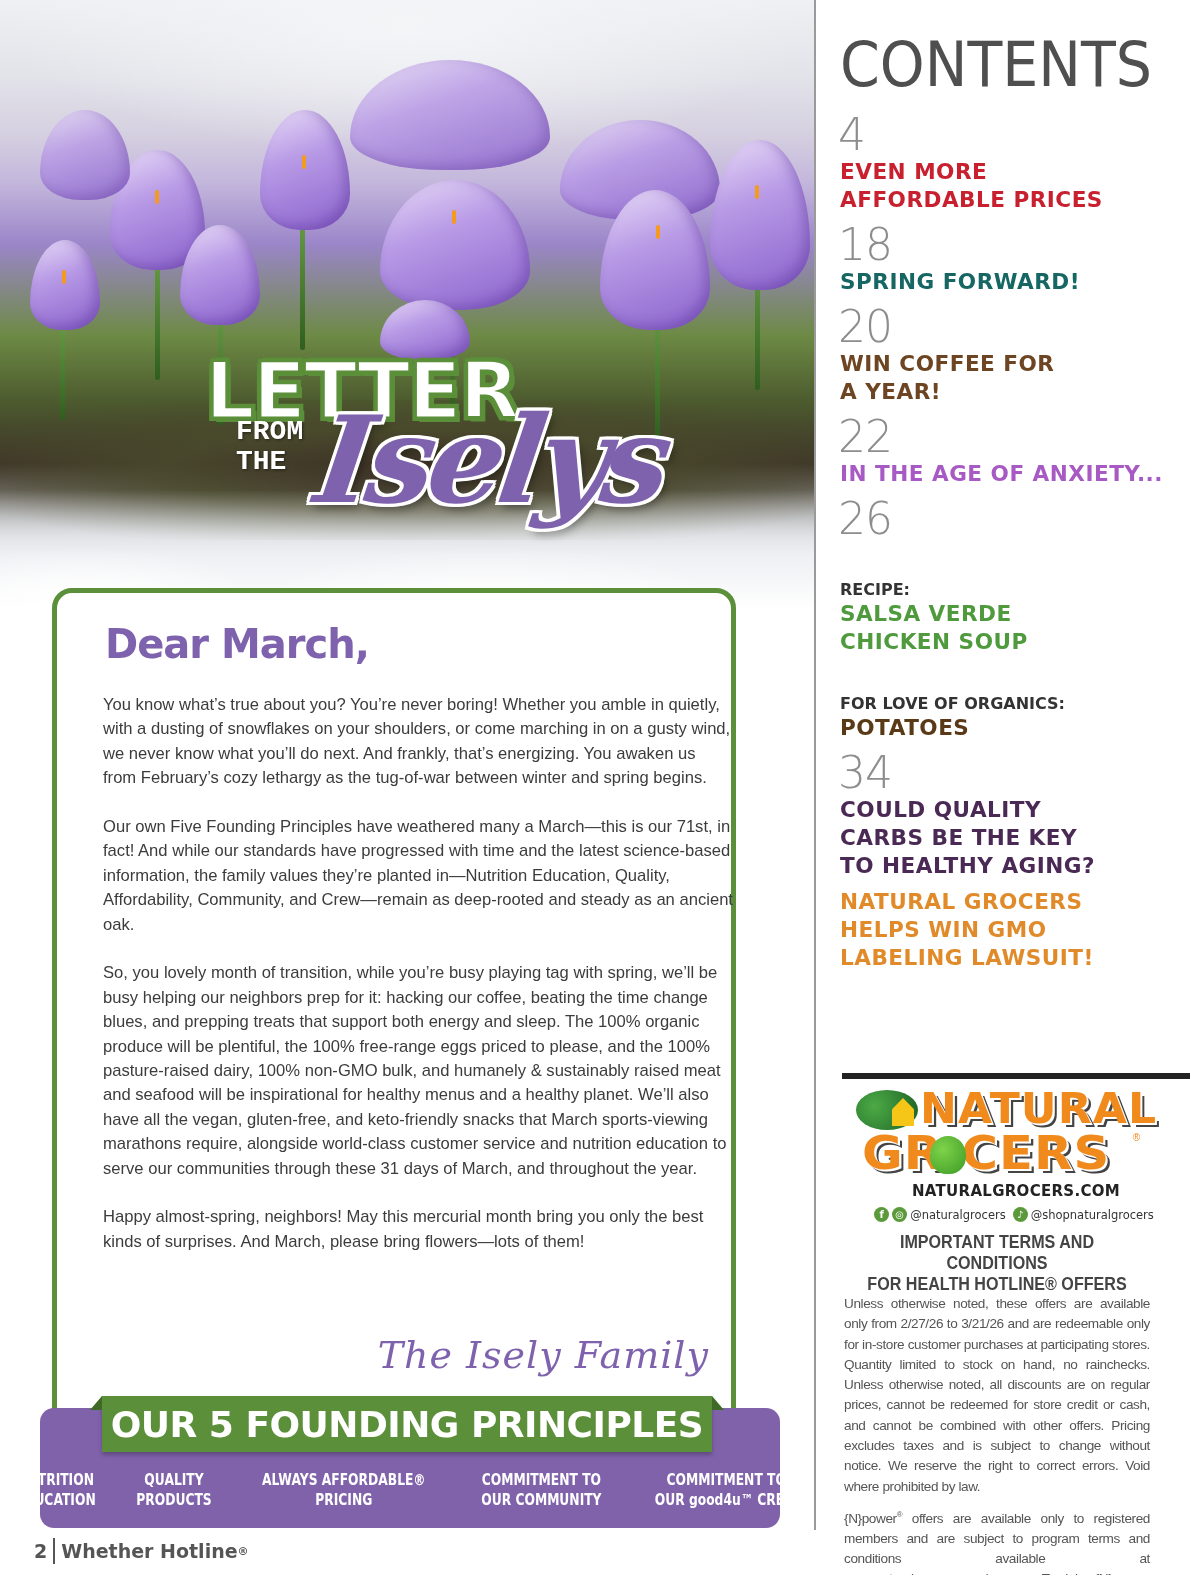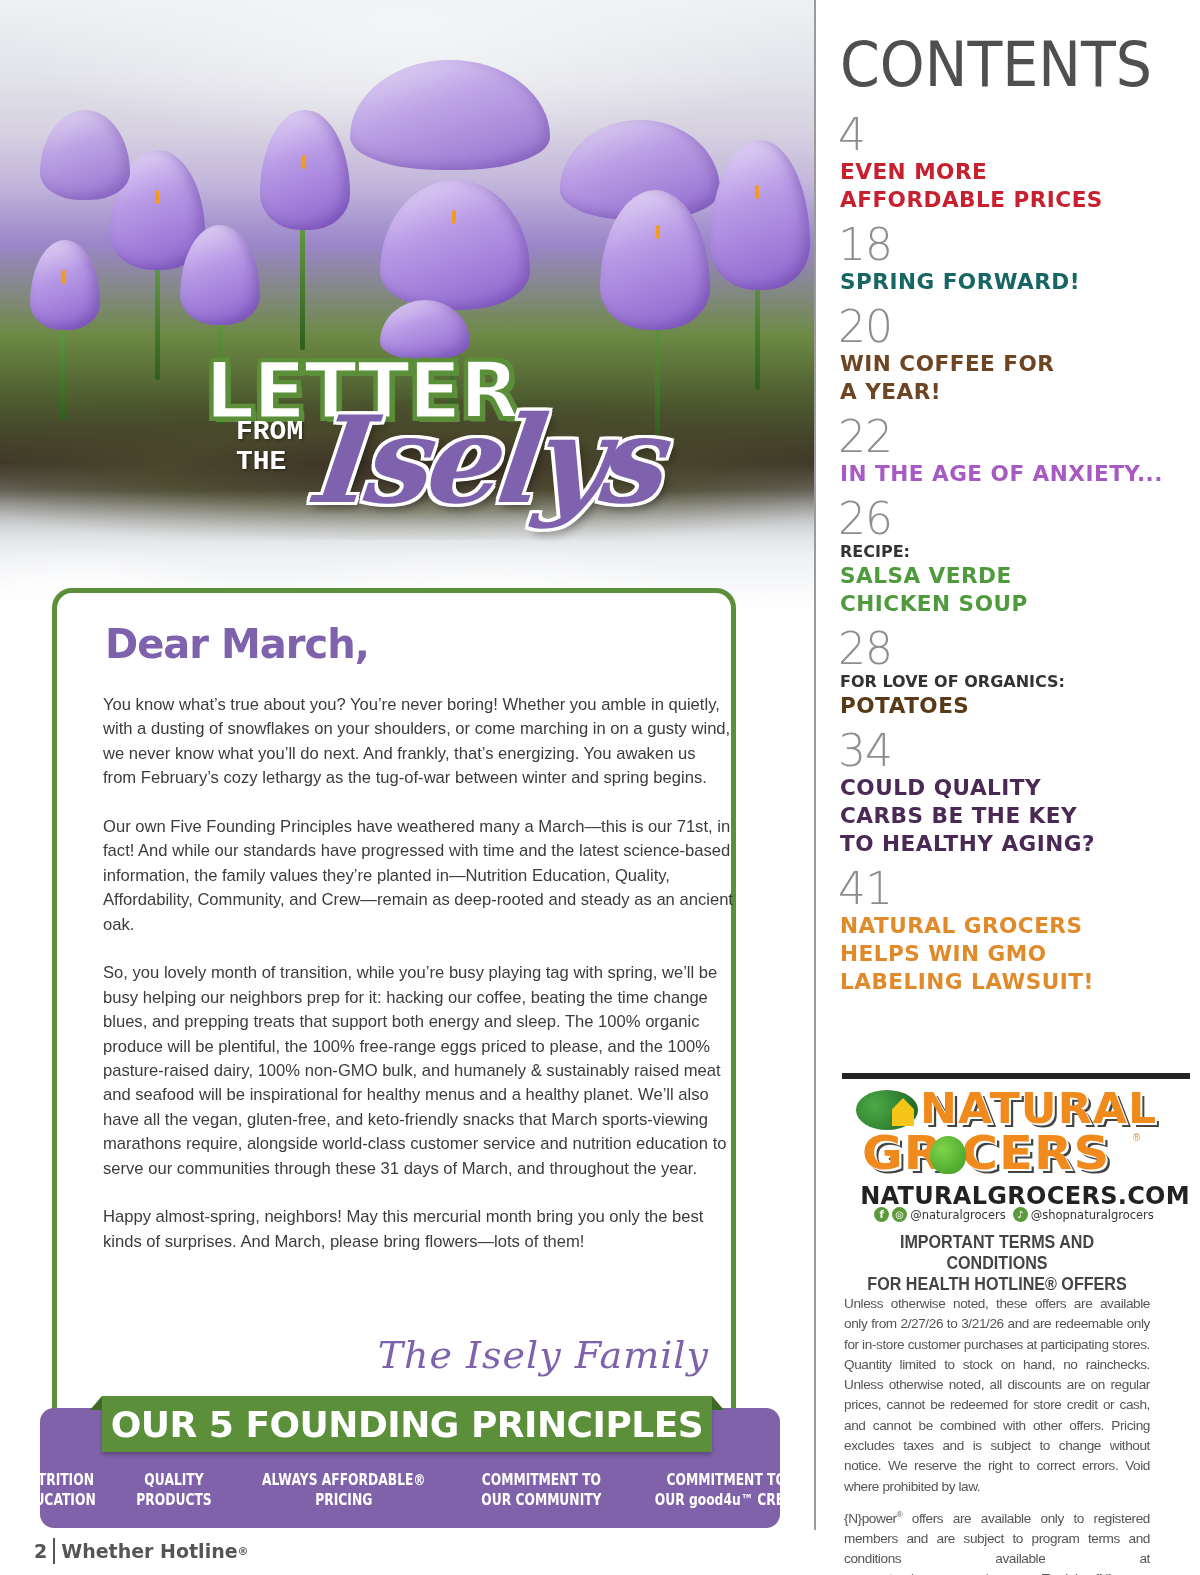--- a/index.html
+++ b/index.html
@@ -118,20 +118,21 @@
   }
   .toc { position: absolute; left: 838px; top: 112px; width: 350px; }
   .toc-item { margin-bottom: 8px; }
   .toc-num {
     font-family: "DejaVu Sans", sans-serif; font-weight: 200; font-size: 44px; line-height: 46px; color: #8d8d8d;
     -webkit-text-stroke: 0; letter-spacing: -1px;
   }
   .toc-kicker {
     font-family: "DejaVu Sans", sans-serif; font-weight: bold; font-size: 16px; line-height: 20px; color: #333;
     margin-left: 2px;
+    margin-top: 38px;
   }
   .toc-head {
     font-family: "DejaVu Sans", sans-serif; font-weight: bold; font-size: 22px; line-height: 28px; letter-spacing: 0.5px;
     margin-left: 2px; transform: scaleX(.98); transform-origin: left;
   }
 
   .rule { position: absolute; left: 842px; top: 1073px; width: 348px; height: 6px; background: #222; }
 
   .logo { position: absolute; left: 852px; top: 1086px; width: 290px; height: 92px; }
   .logo-tree {
@@ -148,22 +149,22 @@
   }
   .logo-natural { left: 68px; top: 2px; font-size: 42px; transform: scaleX(1.05); transform-origin: left; }
   .logo-grocers { left: 10px; top: 44px; font-size: 46px; transform: scaleX(1.08); transform-origin: left; }
   .logo-apple {
     position: absolute; left: 78px; top: 50px; width: 36px; height: 38px; border-radius: 50% 50% 45% 45%;
     background: radial-gradient(circle at 35% 35%, #7fd34a 0%, #3c9a25 100%);
   }
   .logo-reg { position: absolute; right: 2px; top: 46px; font-size: 10px; color: #f08a1c; }
 
   .site-url {
-    position: absolute; left: 842px; top: 1182px; width: 348px; text-align: right;
-    font-family: "DejaVu Sans", sans-serif; font-weight: bold; font-size: 24px; color: #222; letter-spacing: 0.3px;
+    position: absolute; left: 842px; top: 1182px; width: 348px; text-align: center;
+    font-family: "DejaVu Sans", sans-serif; font-weight: bold; font-size: 15px; color: #222; letter-spacing: 0.3px;
   }
   .socials {
     position: absolute; left: 842px; top: 1207px; width: 348px; display: flex; align-items: center; justify-content: center; gap: 3px;
     font-family: "DejaVu Sans", sans-serif; font-size: 11.5px; color: #333;
   }
   .soc-icon {
     width: 15px; height: 15px; border-radius: 50%; background: #5b9a3a; color: #fff;
     font-size: 10px; font-weight: bold; display: inline-flex; align-items: center; justify-content: center;
   }
   .socials .handle { margin-right: 4px; }
@@ -323,36 +324,34 @@
   </div>
   <div class="toc-item">
     <div class="toc-num">26</div>
     <div class="toc-kicker">RECIPE:</div>
     <div class="toc-head" style="color:#4f9a3c">
       <div>SALSA VERDE</div>
       <div>CHICKEN SOUP</div>
     </div>
   </div>
   <div class="toc-item">
-    <div class="toc-num">28</div>
     <div class="toc-kicker">FOR LOVE OF ORGANICS:</div>
     <div class="toc-head" style="color:#5a3a16">
       <div>POTATOES</div>
     </div>
   </div>
   <div class="toc-item">
     <div class="toc-num">34</div>
     <div class="toc-head" style="color:#4a2a55">
       <div>COULD QUALITY</div>
       <div>CARBS BE THE KEY</div>
       <div>TO HEALTHY AGING?</div>
     </div>
   </div>
   <div class="toc-item">
-    <div class="toc-num">41</div>
     <div class="toc-head" style="color:#e08a2a">
       <div>NATURAL GROCERS</div>
       <div>HELPS WIN GMO</div>
       <div>LABELING LAWSUIT!</div>
     </div>
   </div>
 </div>
 
 <div class="rule"></div>
 

